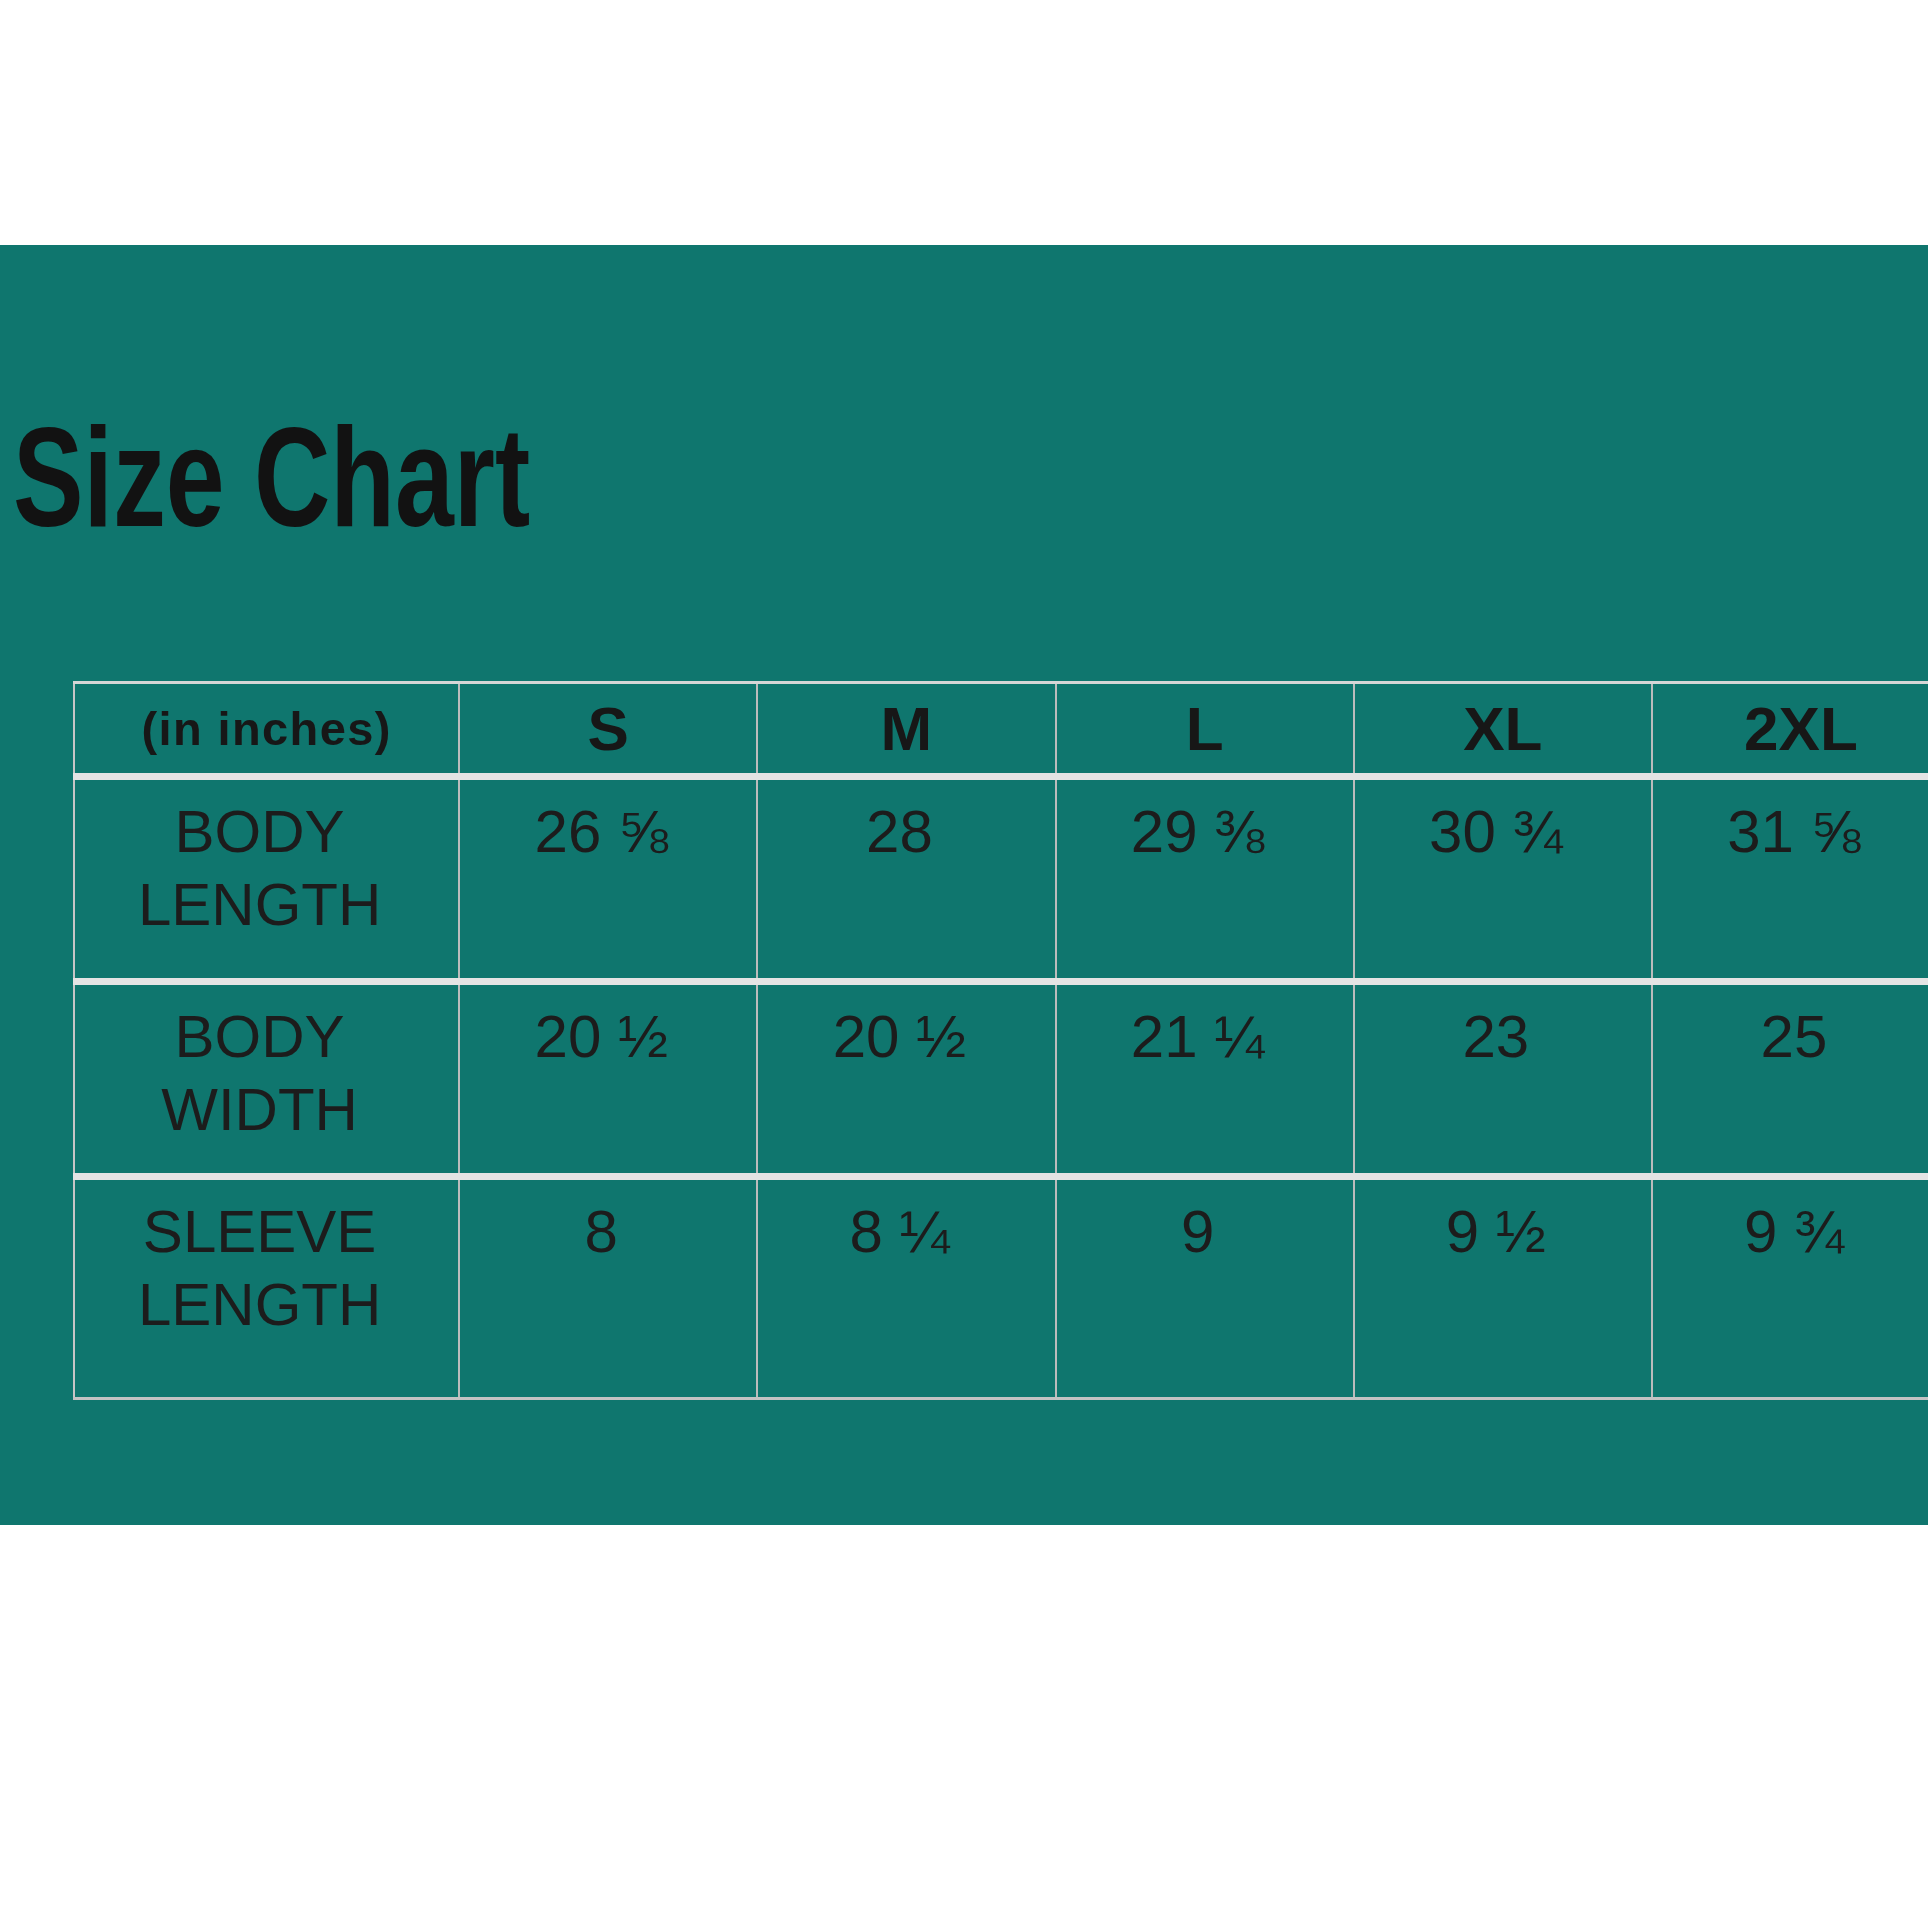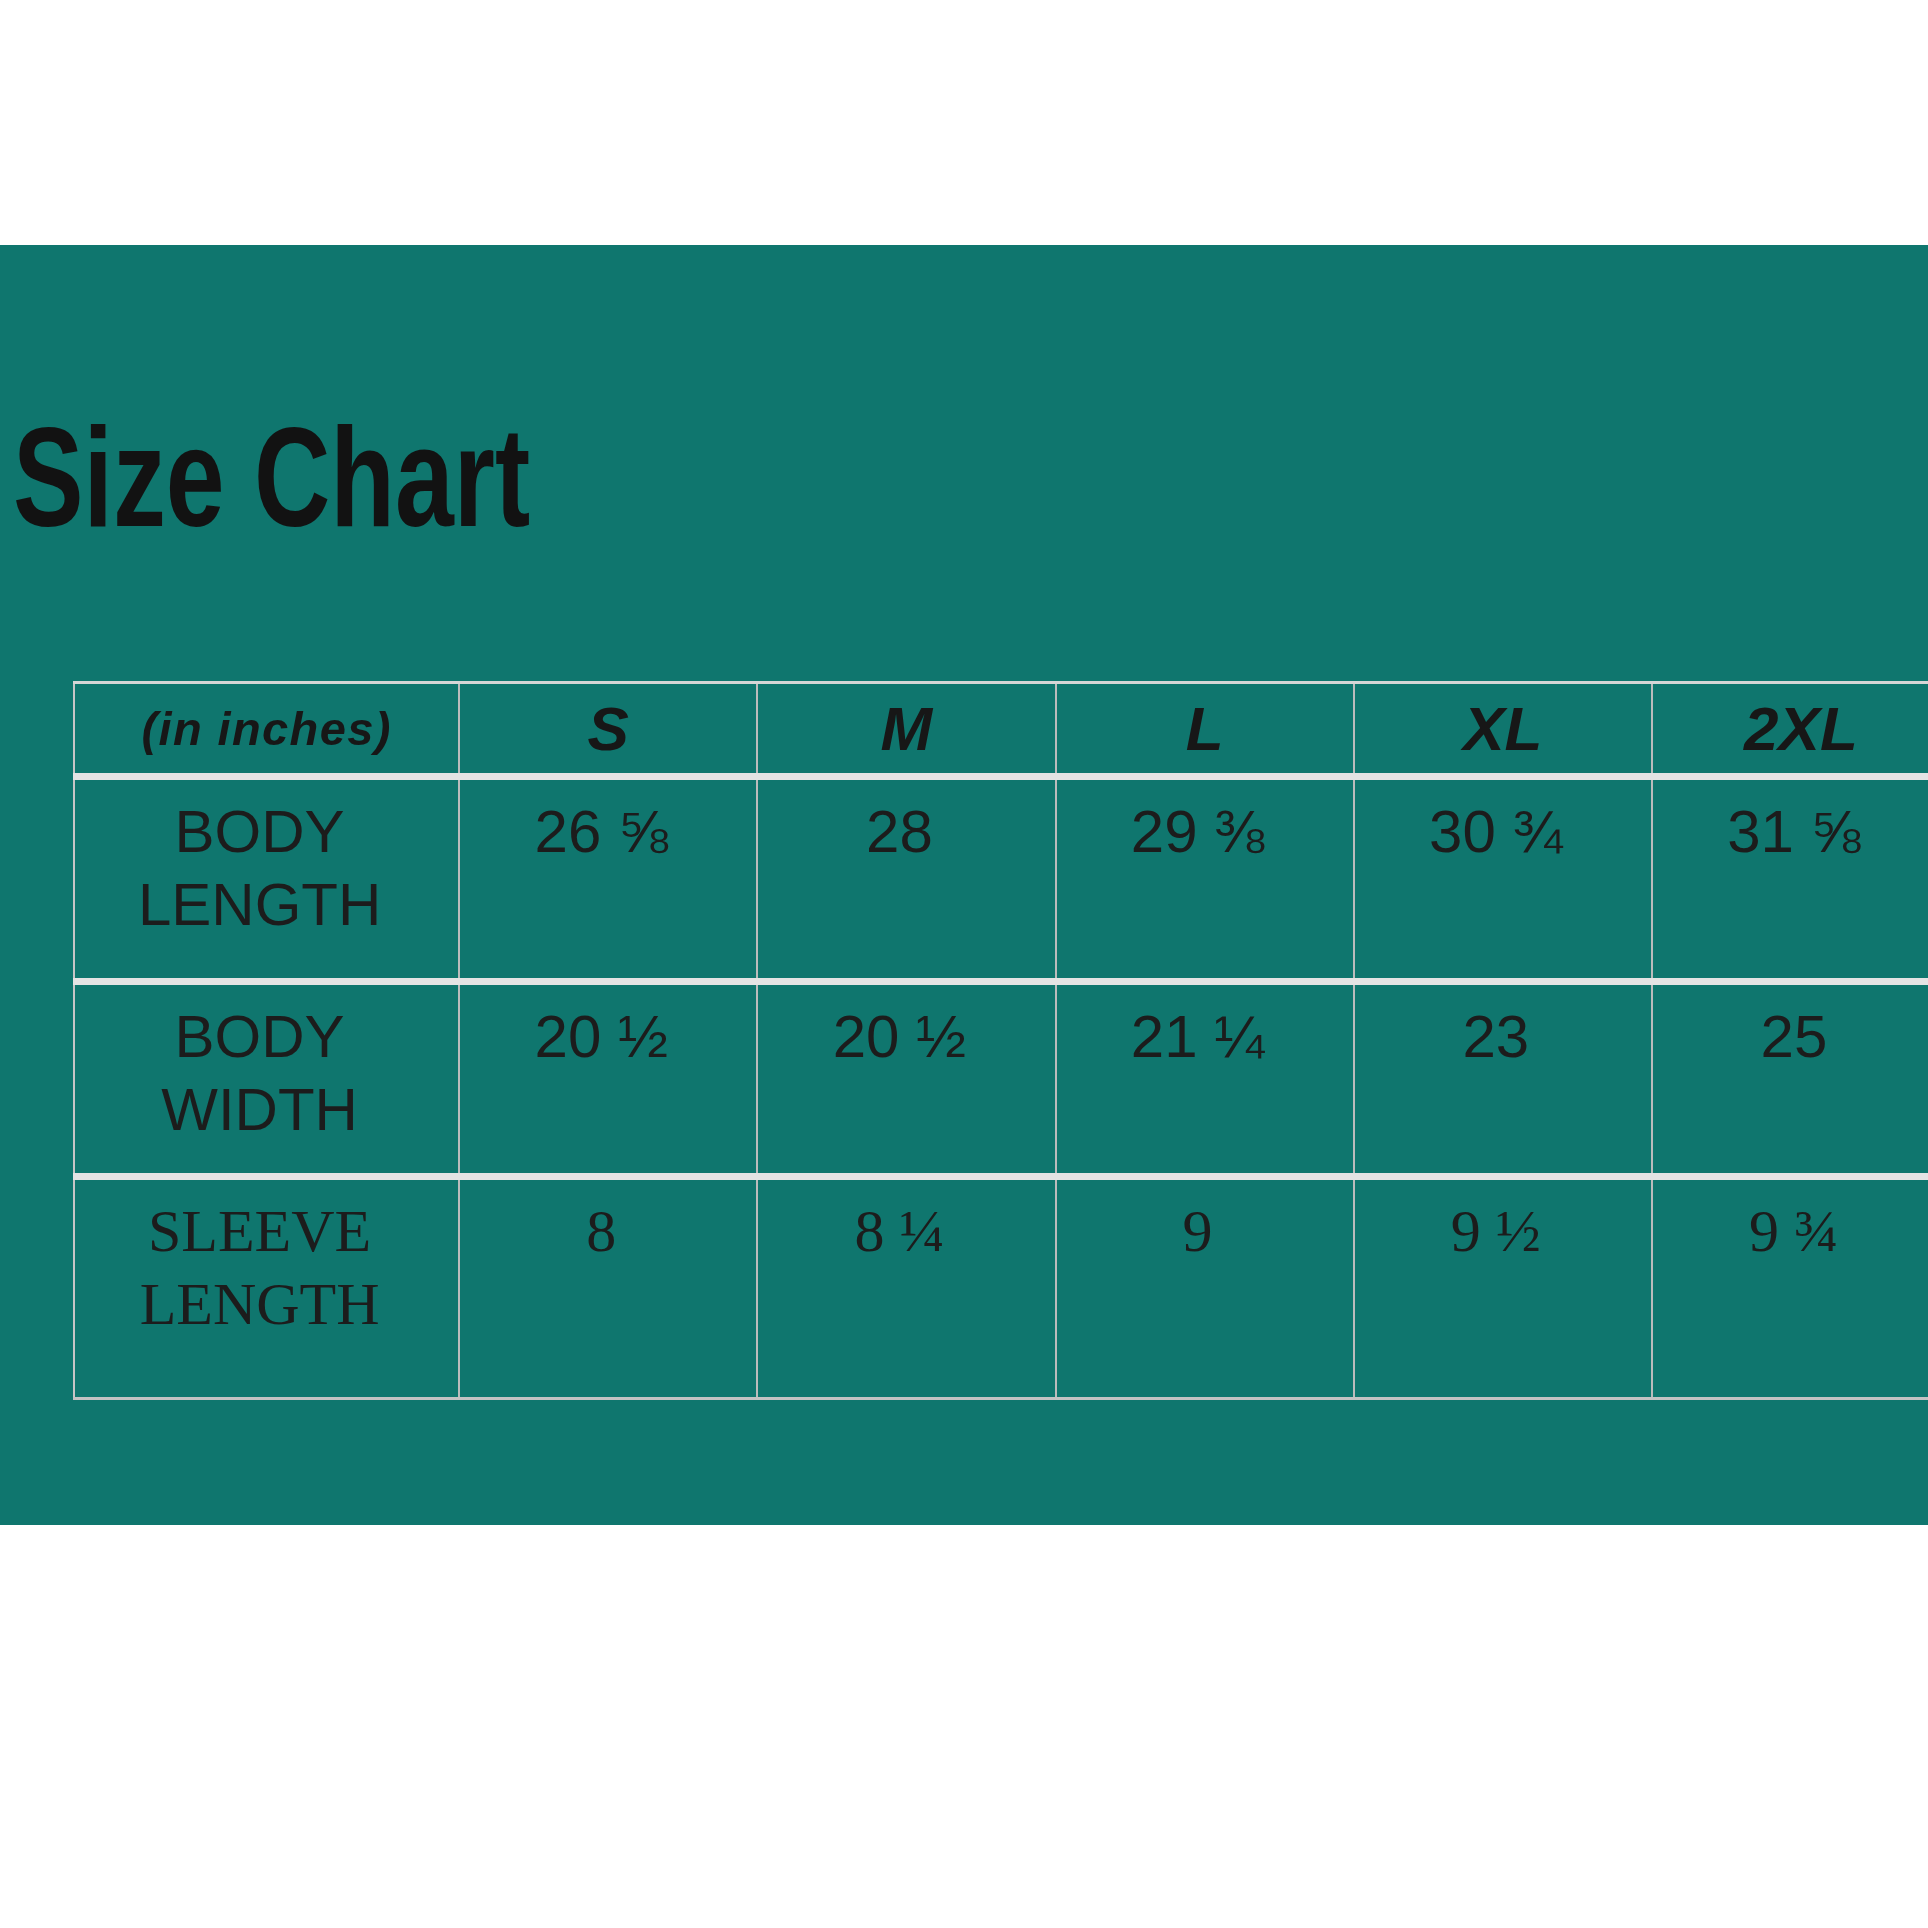--- a/index.html
+++ b/index.html
@@ -51,38 +51,37 @@
     border-right: 2.8px solid #bcbcbc;
     text-align: center;
     overflow: hidden;
   }
   thead th {
     height: 87px;
     vertical-align: middle;
     font-size: 62px;
     font-weight: 700;
     color: #171717;
-    font-style: italic;
   }
   thead th.unit {
     font-size: 47px;
     letter-spacing: 1.4px;
   }
   tbody td {
     border-top: 7.5px solid #e4e4e4;
     vertical-align: top;
     padding: 15px 33px 0 19px;
     font-size: 60px;
     line-height: 73px;
     font-weight: 400;
     color: #1c1c1c;
   }
   tr.row-1 td { height: 183px; }
   tr.row-2 td { height: 173px; }
-  tr.row-3 td { height: 202px; font-family: Liberation Serif, serif; }
+  tr.row-3 td { height: 202px; }
 </style>
 </head>
 <body>
 
 <div class="panel">
 
   <h1 class="title">Size Chart</h1>
 
   <table class="size-chart">
     <colgroup>

